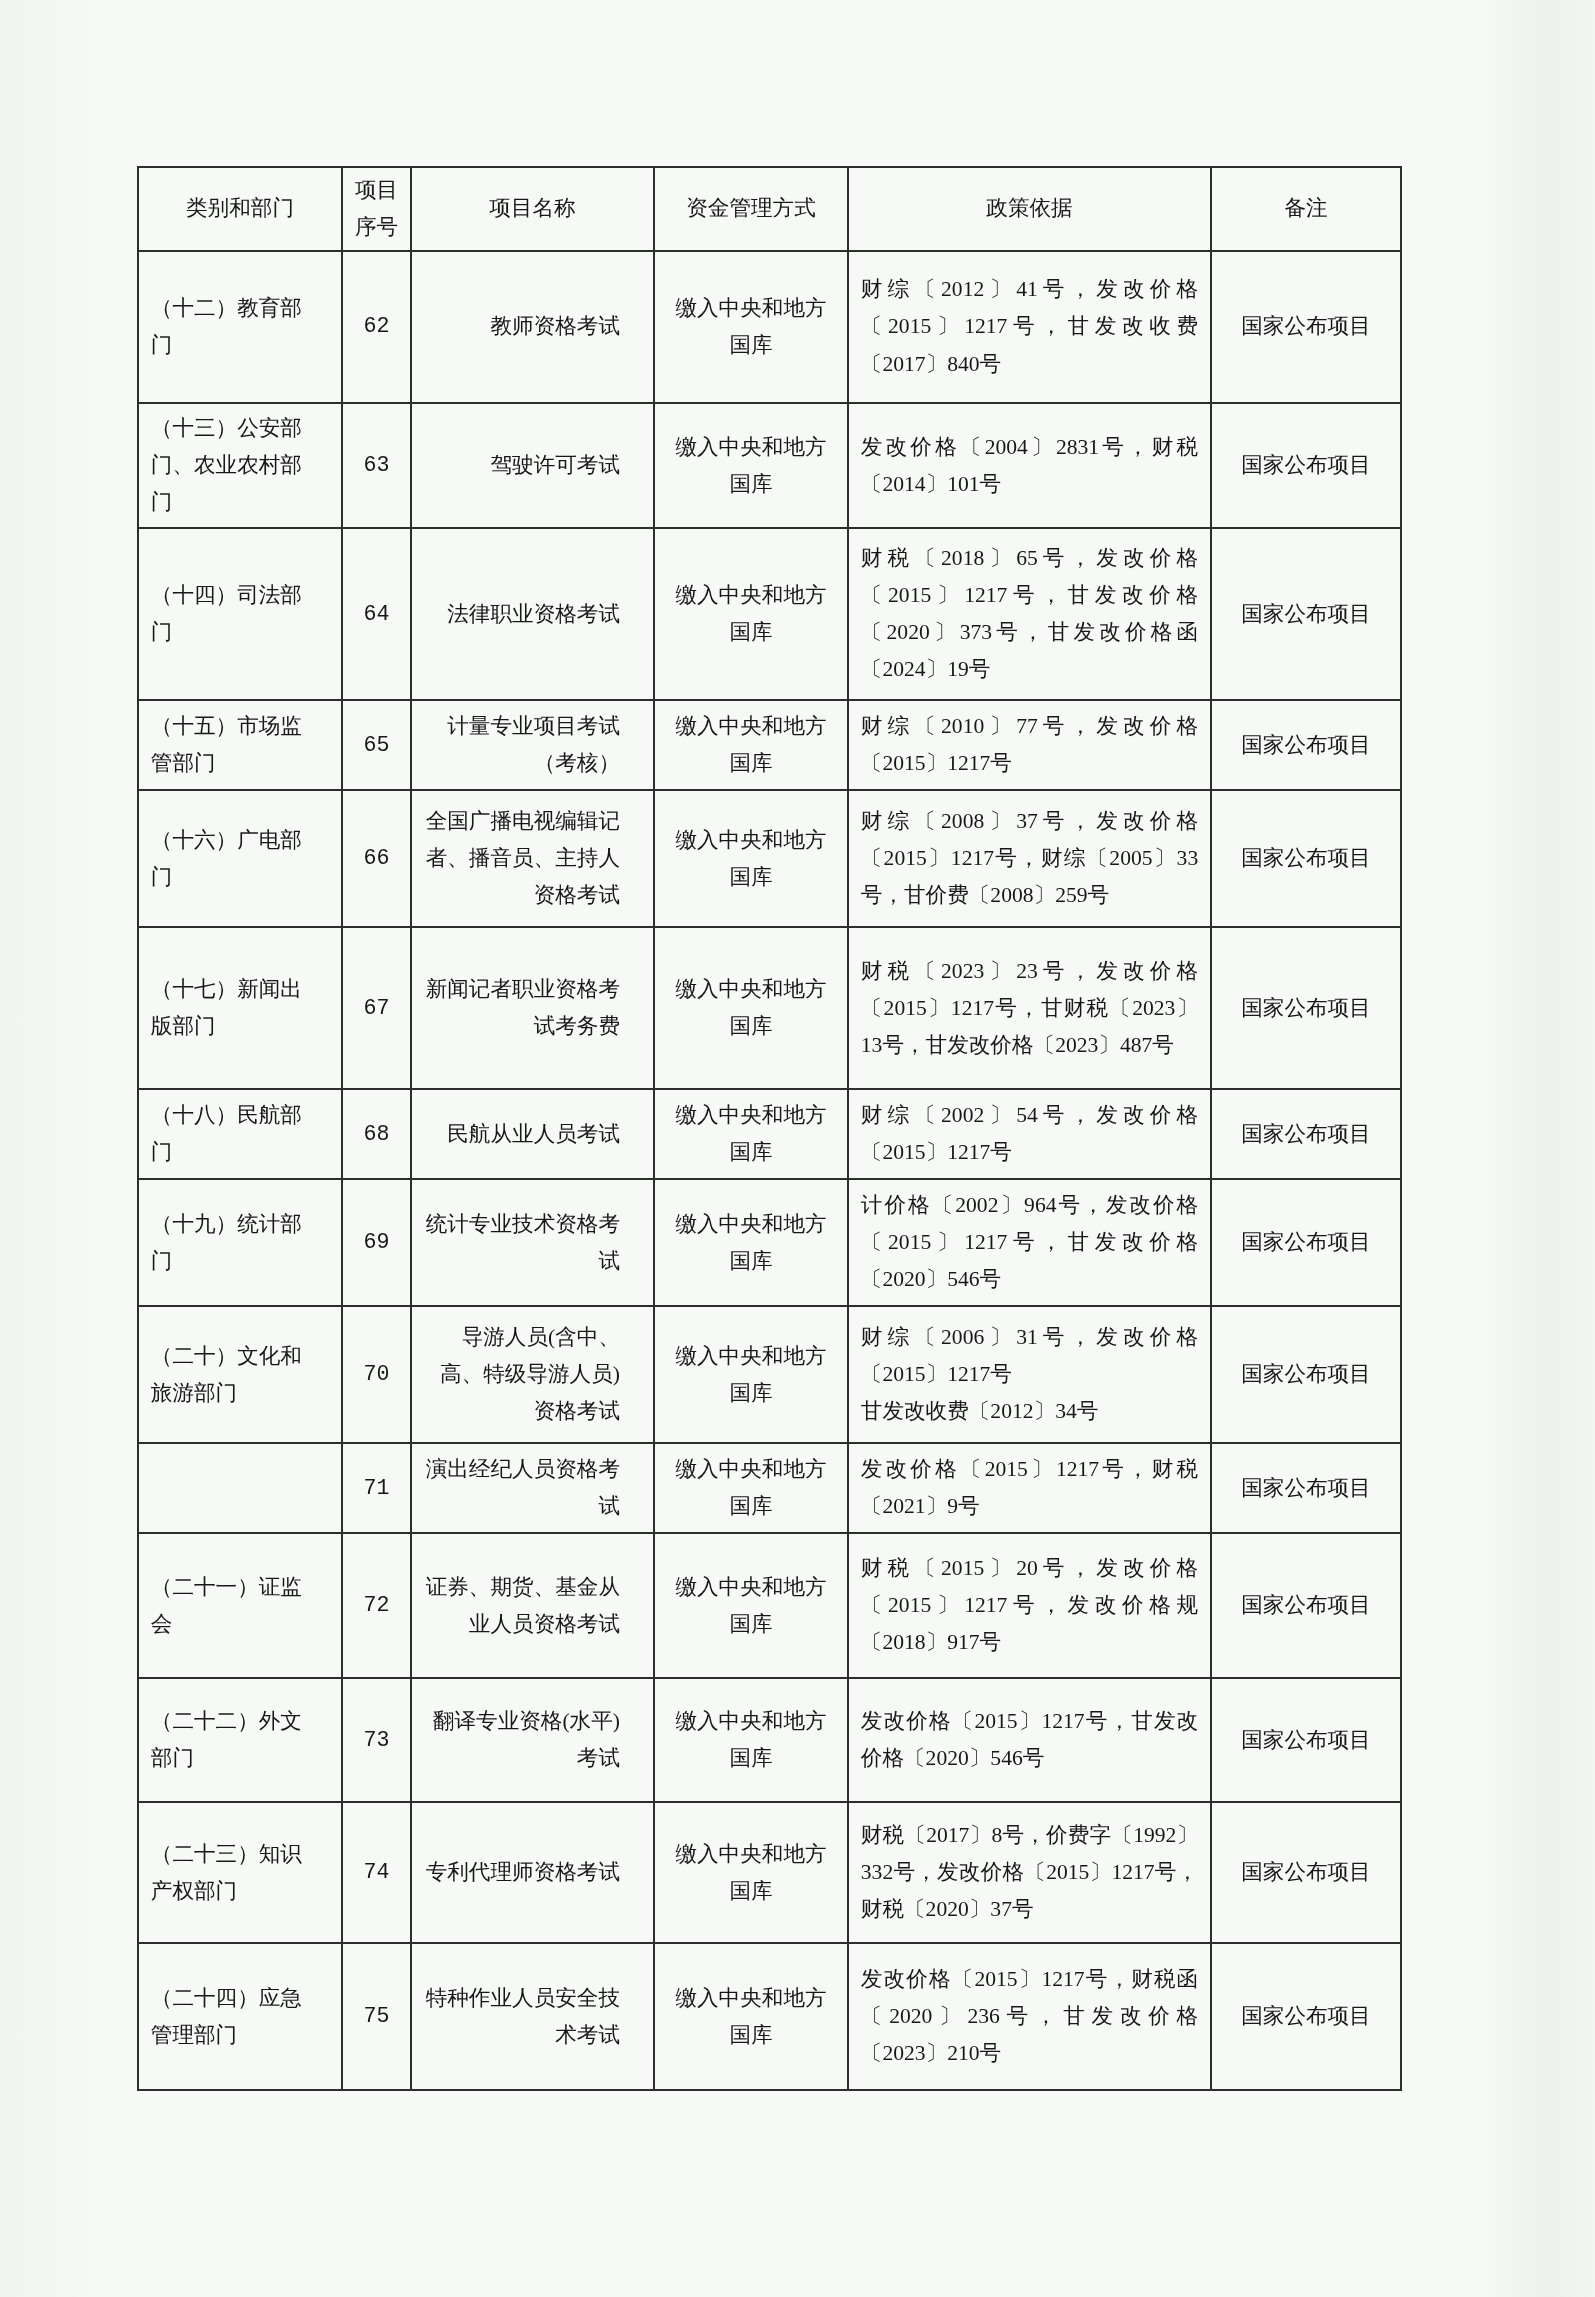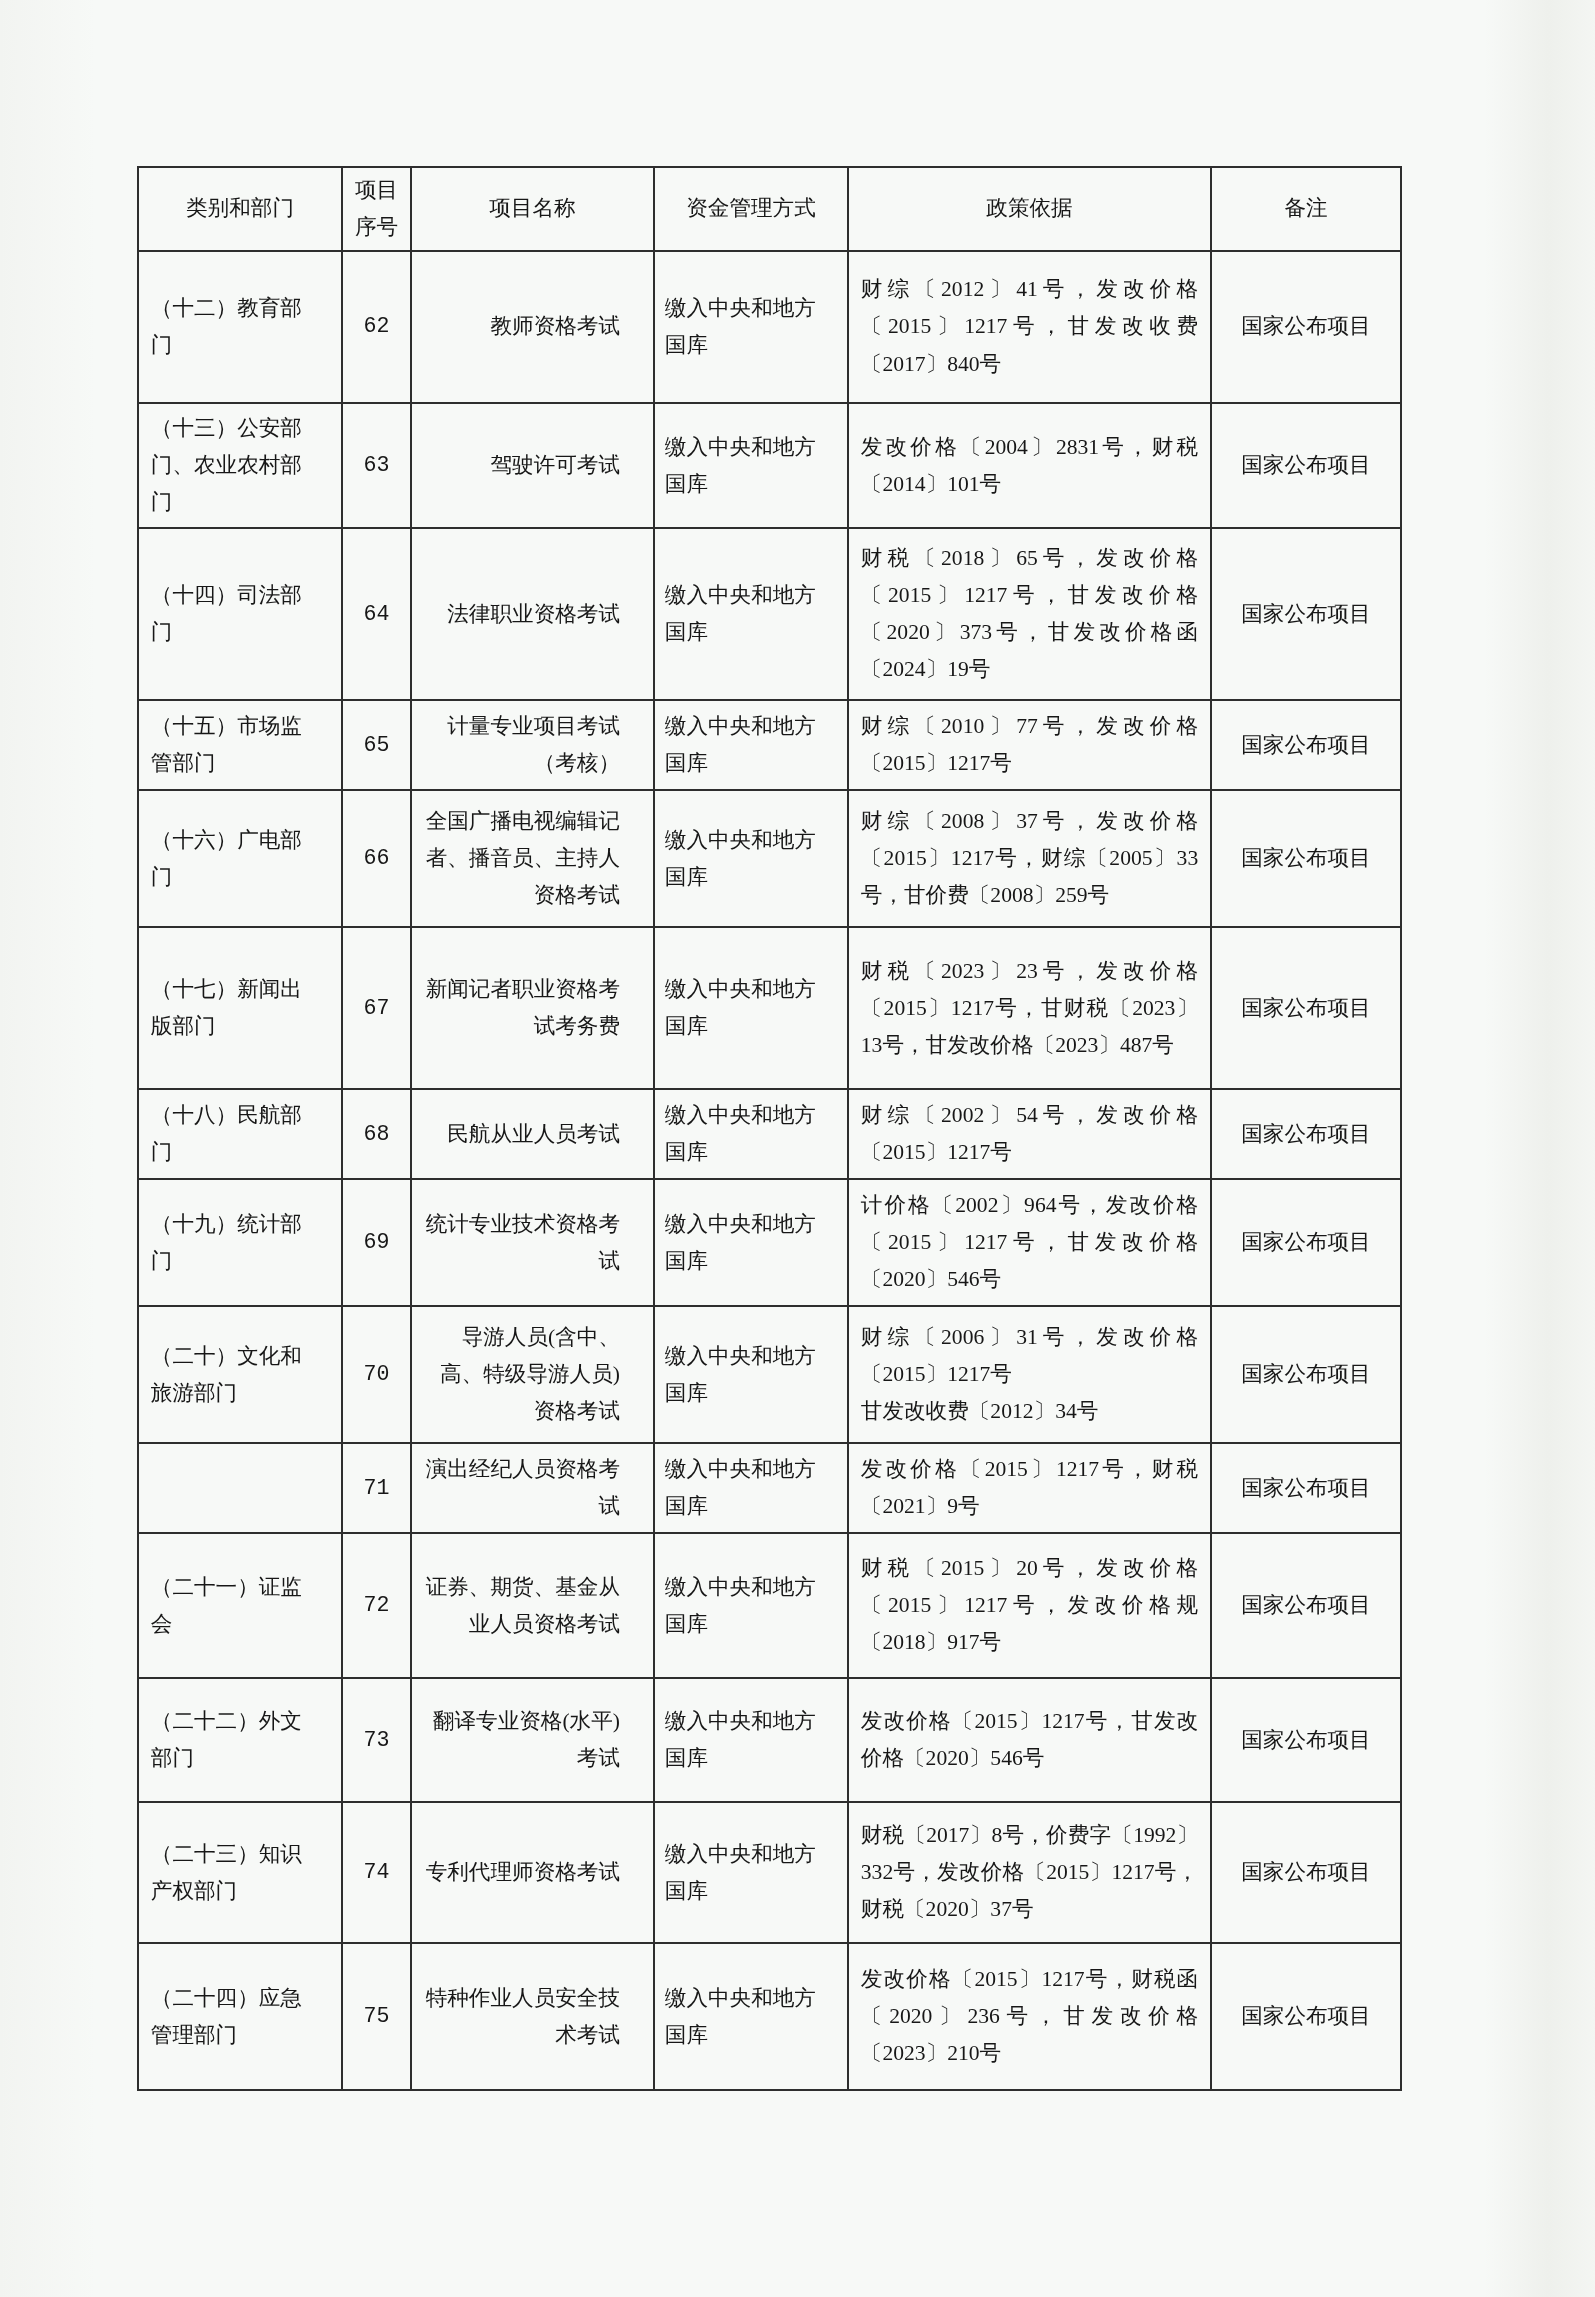--- a/index.html
+++ b/index.html
@@ -30,21 +30,21 @@
     font-size: 21.6px;
     line-height: 1.72;
     font-weight: normal;
     color: #171717;
     overflow: hidden;
   }
   .fee-table th { text-align: center; padding: 3.9px 3.9px; }
   td.c-dept   { text-align: left;   padding: 5.9px 25.5px 5.9px 11.8px; }
   td.c-no     { text-align: center; padding: 3.9px 2px; font-family: Liberation Mono, monospace; }
   td.c-name   { text-align: right;   padding: 5.9px 33px 5.9px 9.8px; }
-  td.c-fund   { padding: 5.9px 9.8px; }
+  td.c-fund   { text-align: center; padding: 5.9px 9.8px; }
   td.c-policy { text-align: justify; padding: 5.9px 11.8px; white-space: pre-wrap; }
   td.c-note   { text-align: center; padding: 5.9px 7.8px; margin-left: 28px; }
   .footer {
     position: absolute;
     left: 157px; top: 2158px;
     width: 1262px;
     text-align: center;
     font-size: 24.5px;
     letter-spacing: 3.9px;
     color: #1d1d1d;

